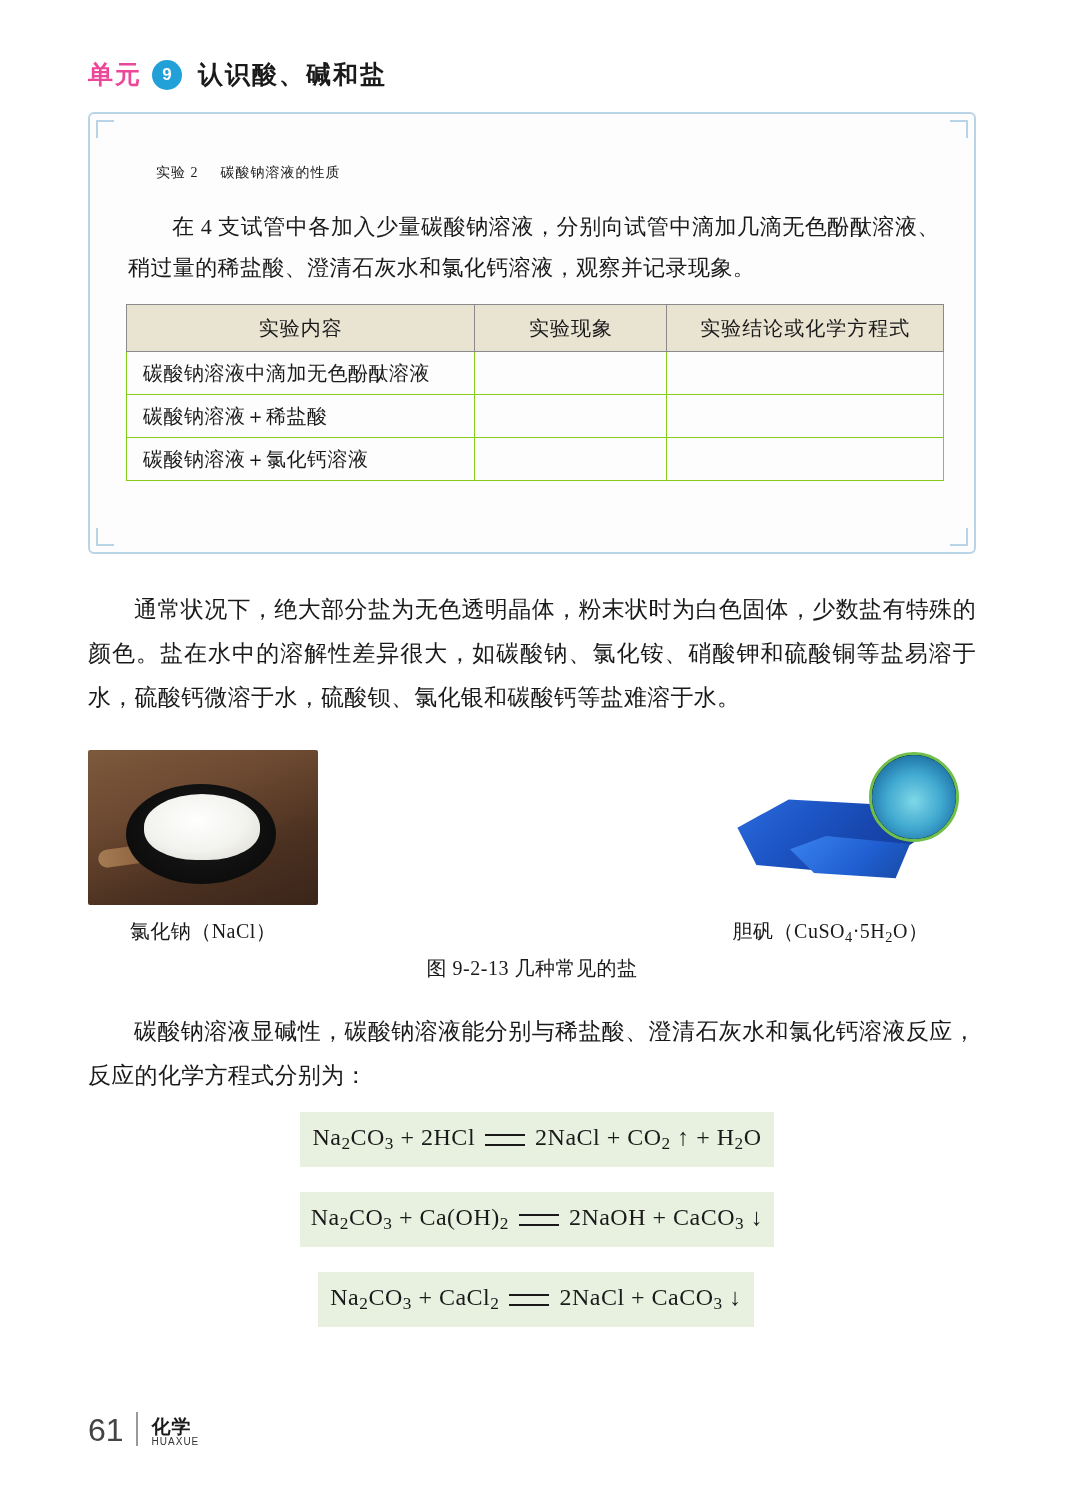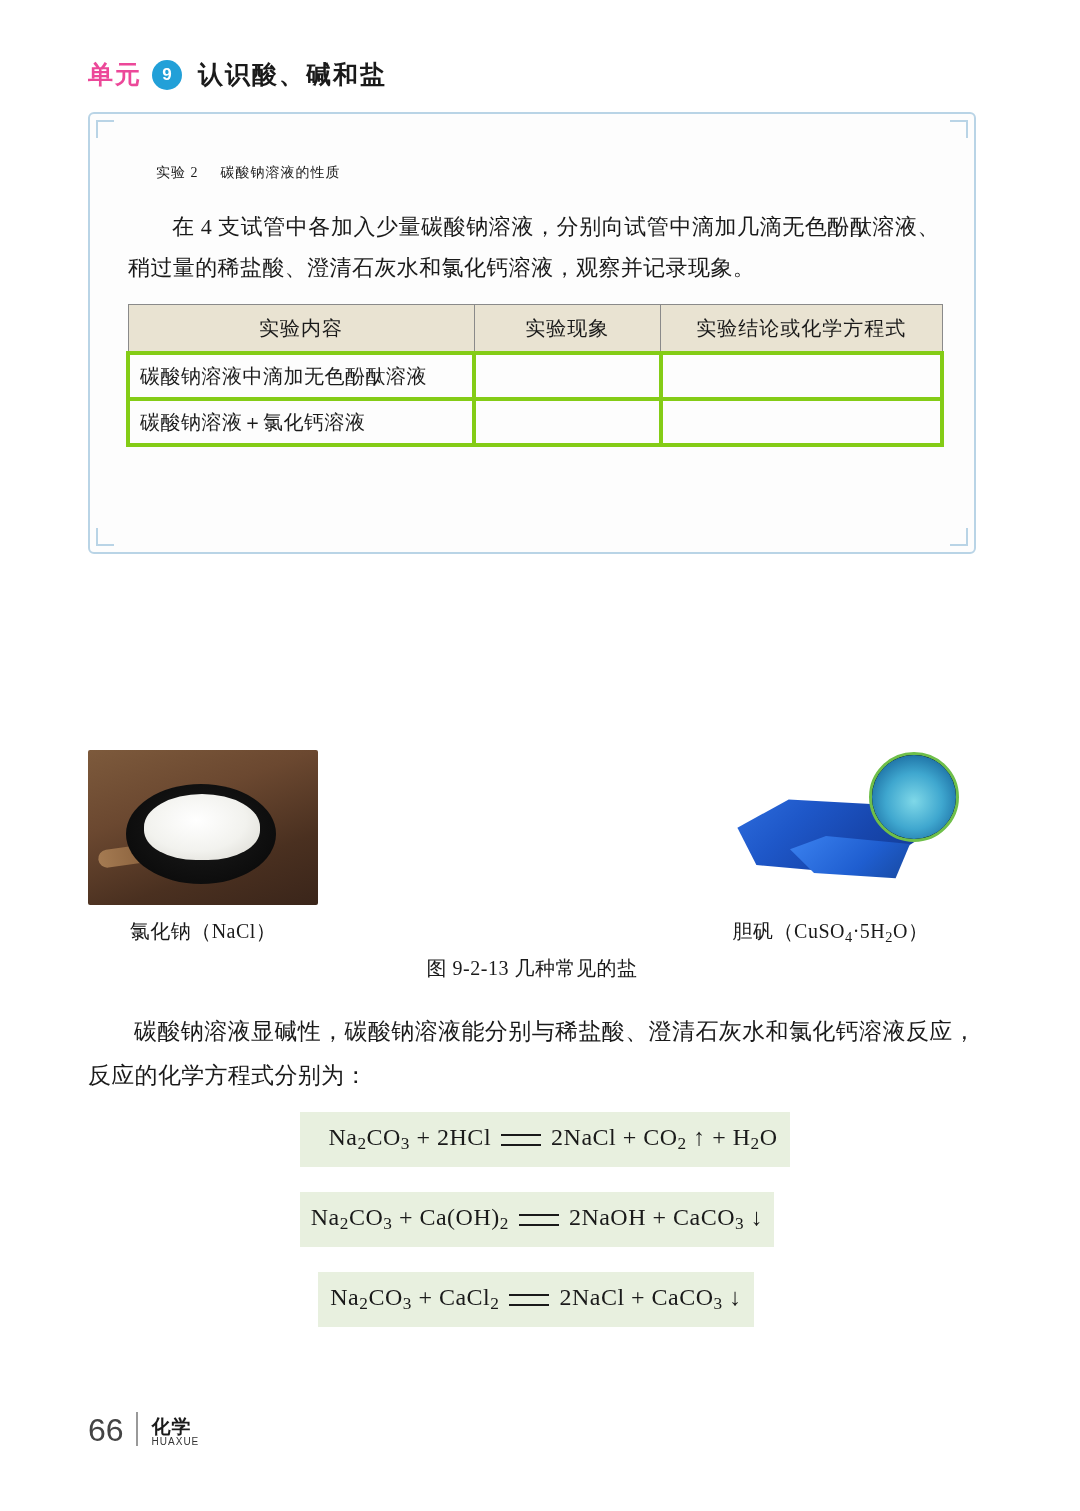--- a/index.html
+++ b/index.html
@@ -115,23 +115,23 @@
     font-size: 20px;
   }
   table.exp-table th {
     background: #e9e3d2;
     font-weight: normal;
     border: 1px solid #8a8a8a;
     height: 44px;
     letter-spacing: 1px;
   }
   table.exp-table td {
-    border: 4px solid #84cc16;
+    border: 1px solid #84cc16;
     height: 42px;
-    padding: 0 10px;
+    padding: 0 16px;
     letter-spacing: 0.5px;
   }
   table.exp-table td.desc { width: 345px; }
   table.exp-table td.blank { width: 175px; }
   table.exp-table th:nth-child(1) { width: 345px; }
   table.exp-table th:nth-child(2) { width: 175px; }
   table.exp-table th:nth-child(3) { width: 298px; }
 
   
   .body-para {
@@ -282,21 +282,21 @@
   .eq {
     position: absolute;
     background: #e8f0df;
     font-size: 24px;
     display: flex;
     align-items: center;
     justify-content: center;
     letter-spacing: 0.5px;
     white-space: nowrap;
   }
-  #eq1 { left: 300px; top: 1112px; width: 474px; height: 55px; padding-left: 16px; }
+  #eq1 { left: 300px; top: 1112px; width: 474px; height: 55px; }
   #eq2 { left: 300px; top: 1192px; width: 474px; height: 55px; }
   #eq3 { left: 318px; top: 1272px; width: 436px; height: 55px; }
   .eqline {
     display: inline-block;
     width: 40px;
     height: 8px;
     border-top: 2px solid #1a1a1a;
     border-bottom: 2px solid #1a1a1a;
     margin: 0 10px;
     vertical-align: 3px;
@@ -372,28 +372,34 @@
           <th>实验结论或化学方程式</th>
         </tr>
       </thead>
       <tbody>
         <tr>
           <td class="desc">碳酸钠溶液中滴加无色酚酞溶液</td>
           <td class="blank"></td>
           <td></td>
         </tr>
         <tr>
+          <td class="desc">碳酸钠溶液＋稀盐酸</td>
+          <td class="blank"></td>
+          <td></td>
+        </tr>
+        <tr>
           <td class="desc">碳酸钠溶液＋氯化钙溶液</td>
           <td class="blank"></td>
           <td></td>
         </tr>
       </tbody>
     </table>
   </div>
 
+  <div class="body-para" id="para-salts">通常状况下，绝大部分盐为无色透明晶体，粉末状时为白色固体，少数盐有特殊的颜色。盐在水中的溶解性差异很大，如碳酸钠、氯化铵、硝酸钾和硫酸铜等盐易溶于水，硫酸钙微溶于水，硫酸钡、氯化银和碳酸钙等盐难溶于水。</div>
 
   <div class="figures">
 
     <div class="fig fig1">
       <div class="fig-img">
         <div class="salt-bg"></div>
         <div class="salt-spoon"></div>
         <div class="salt-bowl"></div>
         <div class="salt-heap"></div>
       </div>
@@ -434,21 +440,21 @@
     <span>2NaOH + CaCO<sub>3</sub> ↓</span>
   </div>
 
   <div class="eq" id="eq3">
     <span>Na<sub>2</sub>CO<sub>3</sub> + CaCl<sub>2</sub></span>
     <span class="eqline"></span>
     <span>2NaCl + CaCO<sub>3</sub> ↓</span>
   </div>
 
   <div class="footer">
-    <span class="pageno">66</span>
+    <span class="pageno">61</span>
     <span class="divider"></span>
     <span class="subj">
       <span class="subj-cn">化学</span>
       <span class="subj-en">HUAXUE</span>
     </span>
   </div>
 
 </div>
 
 </body></html>

